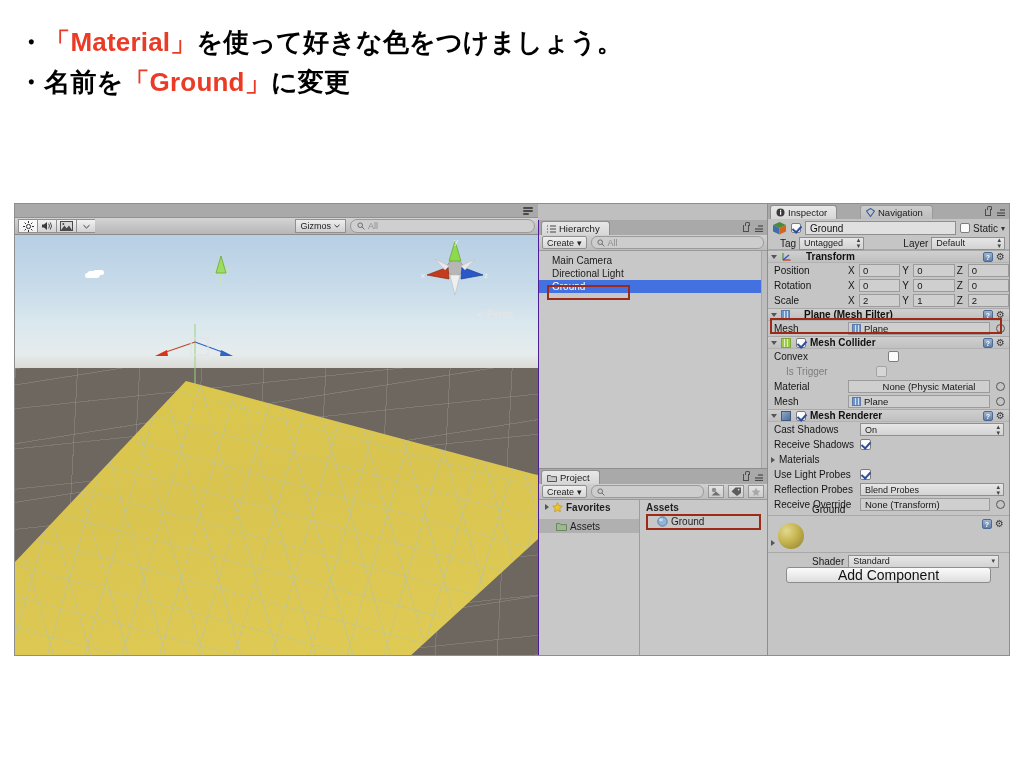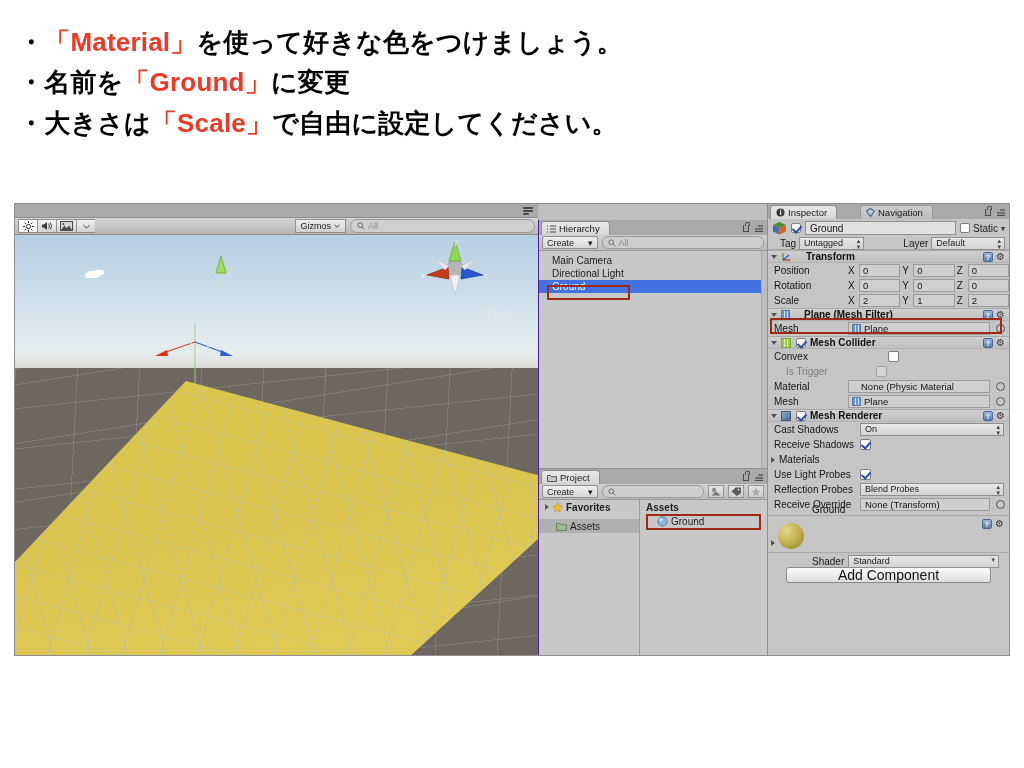--- a/index.html
+++ b/index.html
@@ -103,21 +103,21 @@
   .pane-lock { position:absolute; right:3px; top:3px; display:flex; align-items:center; gap:4px;}
   .lock-ico { width:6px;height:7px;border:1.2px solid #4c4c4c;border-top:none;position:relative;}
   .lock-ico:before{content:"";position:absolute;left:1px;top:-3px;width:3px;height:3px;border:1.2px solid #4c4c4c;border-bottom:none;border-radius:2px 2px 0 0;}
   .pane-toolbar {
     height:16px; background:linear-gradient(#d0d0d0,#bcbcbc);
     border-bottom:1px solid #9a9a9a; display:flex; align-items:center; padding:0 3px; gap:4px;
   }
   .create-btn {
     height:13px; padding:0 4px; background:linear-gradient(#efefef,#d6d6d6);
     border:1px solid #909090; border-radius:2px; font-size:9px; color:#222;
-    display:flex;align-items:center;gap:14px;
+    display:flex;align-items:center;gap:3px;
   }
   .pane-search {
     flex:1; height:13px; background:#cdcdcd; border:1px solid #9b9b9b; border-radius:6px;
     display:flex;align-items:center; padding:0 5px; gap:3px; font-size:9px; color:#8b8b8b;
   }
   .icon-btn { width:16px;height:13px; background:linear-gradient(#e4e4e4,#cccccc);
     border:1px solid #959595; display:flex;align-items:center;justify-content:center; }
   #hier-list { position:absolute; left:0; top:31px; right:0; bottom:0; background:#c8c8c8; padding-top:3px;}
   .hier-row { height:13px; padding-left:13px; font-size:10px; color:#1b1b1b; display:flex; align-items:center; }
   .hier-row.selected { background:#4372e0; color:#fff; position:relative; }
@@ -150,21 +150,21 @@
   .go-row2 { display:flex; align-items:center; gap:3px; height:14px; margin-top:1px; }
   .cube-ico { width:15px;height:15px; position:relative; }
   .chk { width:10px;height:10px; background:#fbfbfb; border:1px solid #7d7d7d; border-radius:2px; position:relative; flex:none;}
   .chk.on:after { content:""; position:absolute; left:2px; top:0px; width:4px;height:7px;
     border:solid #2d4f9e; border-width:0 2px 2px 0; transform:rotate(42deg); }
   .name-field { flex:1; height:14px; background:#e0e0e0; border:1px solid #8f8f8f; font-size:10px;
     display:flex;align-items:center;padding-left:4px; color:#111; }
   .static-wrap{display:flex;align-items:center;gap:3px; font-size:10px;}
   .lbl { font-size:10px; color:#1a1a1a; }
   .dd { height:13px; background:linear-gradient(#e6e6e6,#d3d3d3); border:1px solid #8f8f8f;
-    font-size:9px; color:#1a1a1a; display:flex;justify-content:space-between;
+    font-size:9px; color:#1a1a1a; display:flex;align-items:center;justify-content:space-between;
     padding:0 3px 0 4px; }
   .dd .arrows { font-size:7px; color:#444; line-height:6px; text-align:center;}
   .comp-header {
     height:13px; background:linear-gradient(#cfcfcf,#c0c0c0); border-top:1px solid #a9a9a9;
     border-bottom:1px solid #b2b2b2; display:flex; align-items:center; gap:4px; padding-left:3px;
     font-size:10px; font-weight:bold; color:#111; position:relative;
   }
   .comp-header .right-ico { position:absolute; right:3px; top:1px; display:flex; gap:3px; align-items:center;}
   .help-ico { width:10px;height:10px;background:linear-gradient(#9fb4cf,#5f7fa8); border:1px solid #4a6party; border:1px solid #4a6a94; border-radius:2px; color:#fff; font-size:7px; text-align:center; line-height:9px; font-weight:bold;}
   .gear-ico { width:10px;height:10px; color:#3b3b3b; font-size:10px; line-height:9px;}
@@ -189,23 +189,20 @@
 </head>
 <body>
 
 <div id="slide-text">
   <div class="bullet-line">
     <span>・</span><span class="hl">「Material」</span><span>を使って好きな色をつけましょう。</span>
   </div>
   <div class="bullet-line">
     <span>・名前を</span><span class="hl">「Ground」</span><span>に変更</span>
   </div>
-  <div class="bullet-line">
-    <span>・大きさは</span><span class="hl">「Scale」</span><span>で自由に設定してください。</span>
-  </div>
 </div>
 
 <div id="unity-window">
 
   <div class="col" id="scene-col">
     <div id="scene-topstrip">
       <div class="tabmenu">
         <div class="hamb"></div>
           <div class="hamb"></div>
           <div class="hamb short"></div>
@@ -606,21 +603,21 @@
       <div class="prop-row">
         <span class="prop-label">Convex</span>
         <span class="chk" style="margin-left:40px;width:11px;height:11px;"></span>
       </div>
       <div class="prop-row">
         <span class="prop-label dim" style="padding-left:12px;">Is Trigger</span>
         <span class="chk" style="margin-left:28px;width:11px;height:11px;background:#d6d6d6;border-color:#a3a3a3;"></span>
       </div>
       <div class="prop-row">
         <span class="prop-label">Material</span>
-        <span class="val-field" style="flex:1;margin-right:3px;padding-left:12px;">
+        <span class="val-field" style="flex:1;margin-right:3px;padding-left:20px;justify-content:center;">
           <span>None (Physic Material</span>
         </span>
         <span class="radio-o" style="margin-right:4px"></span>
       </div>
       <div class="prop-row">
         <span class="prop-label">Mesh</span>
         <span class="val-field" style="flex:1;margin-right:3px;">
           <span class="mesh-ico"></span>
           <span>Plane</span>
         </span>

